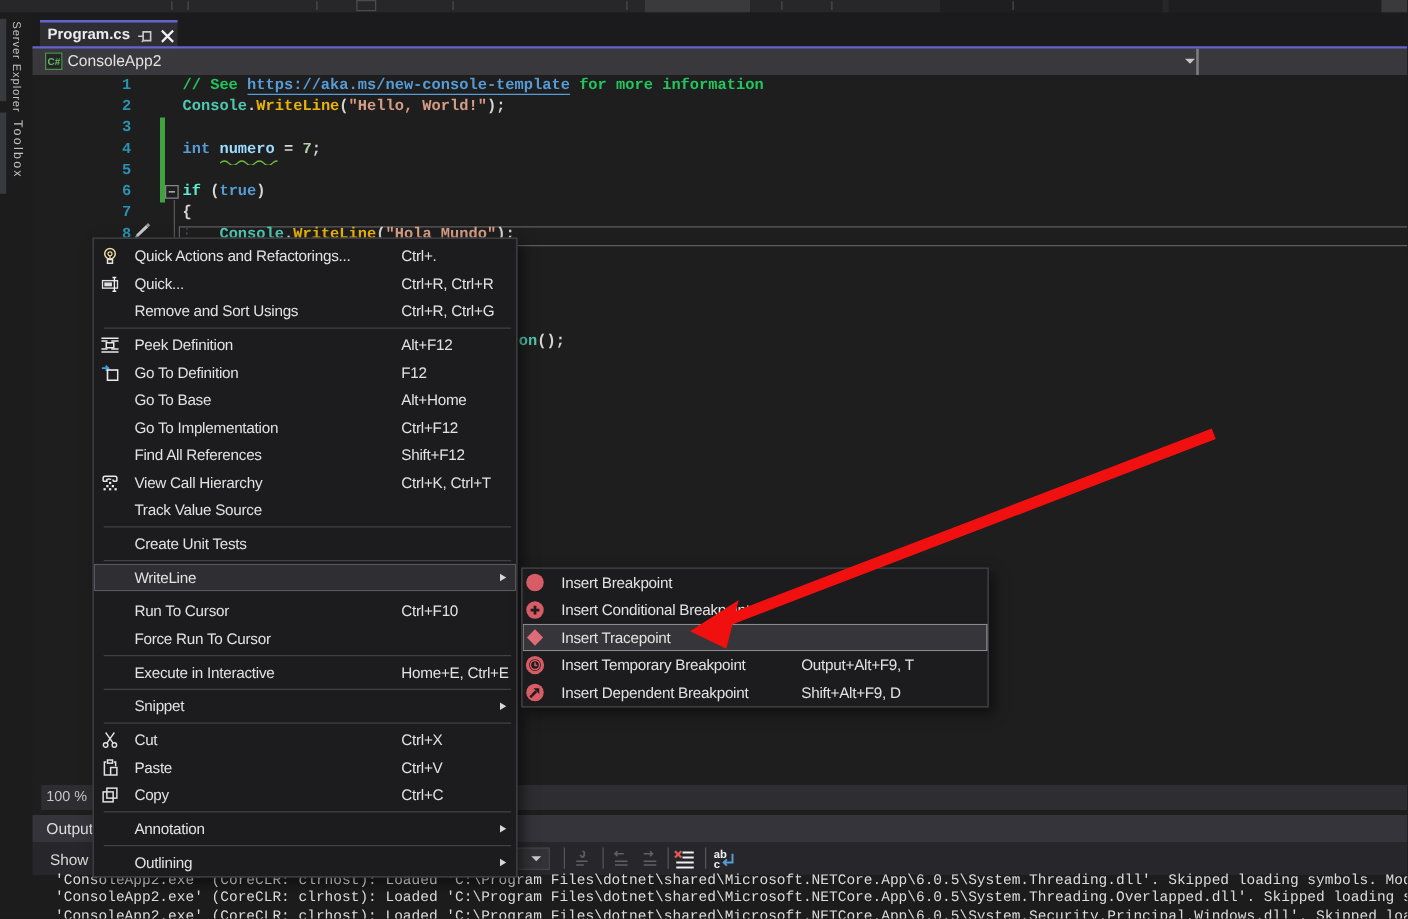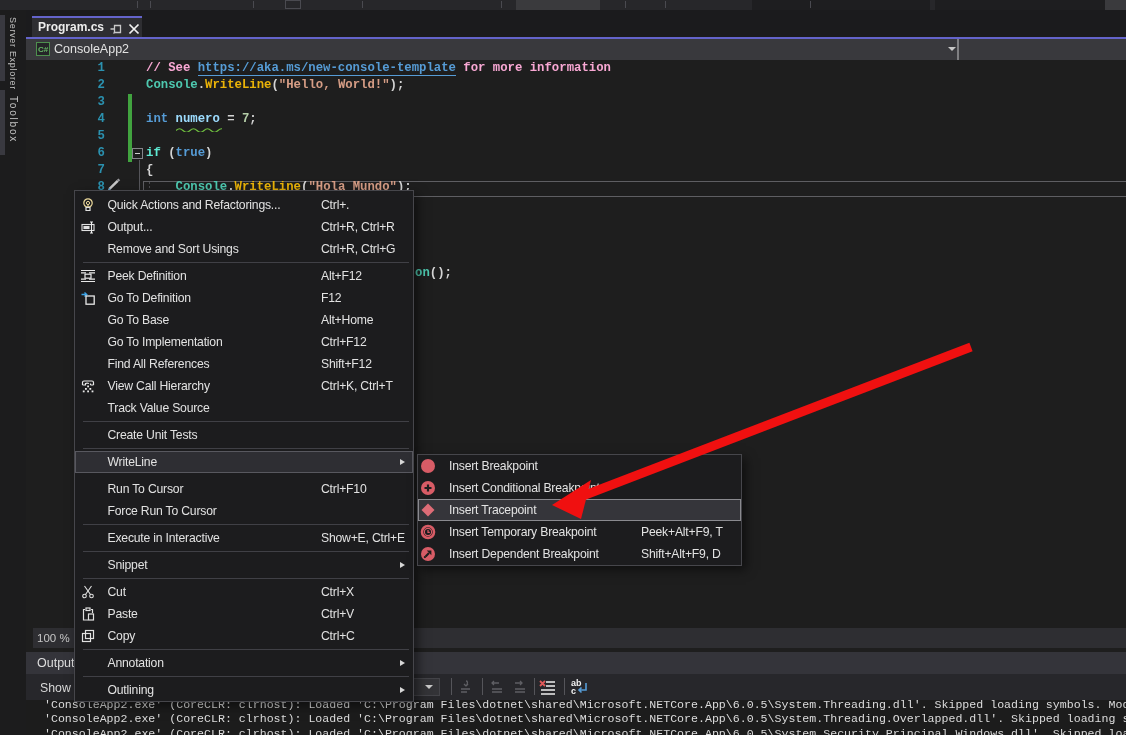--- a/index.html
+++ b/index.html
@@ -19,21 +19,21 @@
        border-top:2px solid #6464cb;color:#ececec;font-size:12px;font-weight:bold;}
   #purple{left:26px;top:37px;width:1100px;height:2px;background:#6464cb;}
   
   #crumb{left:26px;top:39px;width:1100px;height:21px;background:#39393d;}
   
   #editor{left:26px;top:60px;width:1100px;height:567px;background:#1e1e1e;}
   .cl{position:absolute;left:120px;height:17px;line-height:17.1px;white-space:pre;
       font-family:"Liberation Mono",monospace;font-size:12.3px;font-weight:600;color:#d4d4d4;}
   .ln{position:absolute;left:44px;width:35px;text-align:right;height:17px;line-height:17.1px;
       font-family:"Liberation Mono",monospace;font-size:12.3px;font-weight:600;color:#2b91af;}
-  .grn{color:#f9a8d4}.url{color:#569cd6;border-bottom:1px solid #569cd6}.cls{color:#4ec9b0}
+  .grn{color:#22c55e}.url{color:#569cd6;border-bottom:1px solid #569cd6}.cls{color:#4ec9b0}
   .mth{color:#eab308}.str{color:#d69d85}.kw{color:#569cd6}.kwp{color:#5eead4}.num{color:#b5cea8}
   .var{color:#9cdcfe}
   
   #caretbox{left:117px;top:120.5px;width:995px;height:16px;border:1px solid #5e5e62;box-sizing:border-box;}
   #chgbar{left:102px;top:34px;width:4px;height:68px;background:#41a33f;}
   #foldbox{left:106px;top:88px;width:11px;height:11px;border:1px solid #85858a;box-sizing:border-box;}
   #foldbox div{position:absolute;left:2px;top:4px;width:5px;height:1px;background:#d0d0d0;}
   
   #zoombar{left:33px;top:628px;width:1093px;height:20px;background:#2e2e32;}
   #zoombar span{position:absolute;left:4px;top:4px;font-size:11.5px;color:#c6c6c6;}
@@ -57,21 +57,21 @@
   .mrow .t{position:absolute;left:32.5px;top:0;}
   .mrow .s{position:absolute;left:246px;top:0;}
   .mrow .ic{position:absolute;left:6px;top:4px;width:14px;height:14px;}
   .msep{height:5px;position:relative;}
   .msep div{position:absolute;left:8px;right:4px;top:2px;height:1px;background:#404046;}
   .mspace{height:5px;}
   .subarrow{position:absolute;right:8px;top:7.5px;width:0;height:0;
       border-top:3.5px solid transparent;border-bottom:3.5px solid transparent;border-left:5px solid #d7d7d7;}
   #bprow{background:#2e2e33;box-shadow:inset 0 0 0 1px #58585f;}
   
-  #submenu{left:417px;top:454px;width:325px;height:112px;background:#1c1c1e;border:1px solid #46464b;
+  #submenu{left:417px;top:454px;width:374px;height:112px;background:#1c1c1e;border:1px solid #46464b;
         box-sizing:border-box;z-index:41;box-shadow:4px 4px 10px rgba(0,0,0,.5);}
   .srow{position:relative;height:22px;line-height:22px;color:#e2e2e2;font-size:12.2px;letter-spacing:-0.2px;}
   .srow .t{position:absolute;left:31px;top:0;}
   .srow .s{position:absolute;left:223px;top:0;}
   .srow .ic{position:absolute;left:2px;top:3px;width:16px;height:16px;}
   #tprow{background:#35353a;box-shadow:inset 0 0 0 1px #8a8a8f;}
   svg{display:block}
 </style>
 </head>
 <body>
@@ -229,21 +229,21 @@
         <span class="s">Ctrl+.</span>
     </div>
     <div class="mrow">
       <svg class="ic" viewBox="0 0 14 14">
           <g fill="none" stroke="#e1e1e1" stroke-width="1.1">
             <rect x="1" y="4.5" width="12" height="6"></rect>
             <rect x="3" y="6.5" width="5" height="2" fill="#e1e1e1"></rect>
             <path d="M10.5 2 v11 M9 2 h3 M9 13 h3" stroke="#f0f0f0"></path>
           </g>
         </svg>
-      <span class="t">Output...</span>
+      <span class="t">Quick...</span>
         <span class="s">Ctrl+R, Ctrl+R</span>
     </div>
     <div class="mrow">
         <span class="t">Remove and Sort Usings</span>
         <span class="s">Ctrl+R, Ctrl+G</span>
       </div>
     <div class="msep">
         <div></div>
       </div>
     <div class="mrow">
@@ -317,21 +317,21 @@
         <span class="s">Ctrl+F10</span>
       </div>
     <div class="mrow">
         <span class="t">Force Run To Cursor</span>
       </div>
     <div class="msep">
         <div></div>
       </div>
     <div class="mrow">
         <span class="t">Execute in Interactive</span>
-        <span class="s">Show+E, Ctrl+E</span>
+        <span class="s">Home+E, Ctrl+E</span>
       </div>
     <div class="msep">
         <div></div>
       </div>
     <div class="mrow">
         <span class="t">Snippet</span>
         <span class="subarrow"></span>
       </div>
     <div class="msep">
         <div></div>
@@ -403,21 +403,21 @@
         </svg>
       <span class="t">Insert Tracepoint</span>
     </div>
     <div class="srow">
       <svg class="ic" viewBox="0 0 16 16">
           <circle cx="8" cy="8" r="6" fill="none" stroke="#d85c66" stroke-width="2.6"></circle>
           <circle cx="8" cy="8" r="3.6" fill="none" stroke="#d85c66" stroke-width="1.1"></circle>
           <path d="M8 6 V8.3 H9.8" stroke="#d85c66" stroke-width="1.2" fill="none"></path>
         </svg>
       <span class="t">Insert Temporary Breakpoint</span>
-        <span class="s">Peek+Alt+F9, T</span>
+        <span class="s">Output+Alt+F9, T</span>
     </div>
     <div class="srow">
       <svg class="ic" viewBox="0 0 16 16">
           <circle cx="8" cy="8" r="7" fill="#d85c66"></circle>
           <path d="M5.6 10.4 L9 7" stroke="#1e1e1e" stroke-width="2.1" fill="none"></path>
           <path d="M6.8 4.6 L11.4 4.6 L11.4 9.2 Z" fill="#1e1e1e"></path>
           <circle cx="4.9" cy="11.1" r="1.15" fill="#1e1e1e"></circle>
         </svg>
       <span class="t">Insert Dependent Breakpoint</span>
         <span class="s">Shift+Alt+F9, D</span>

